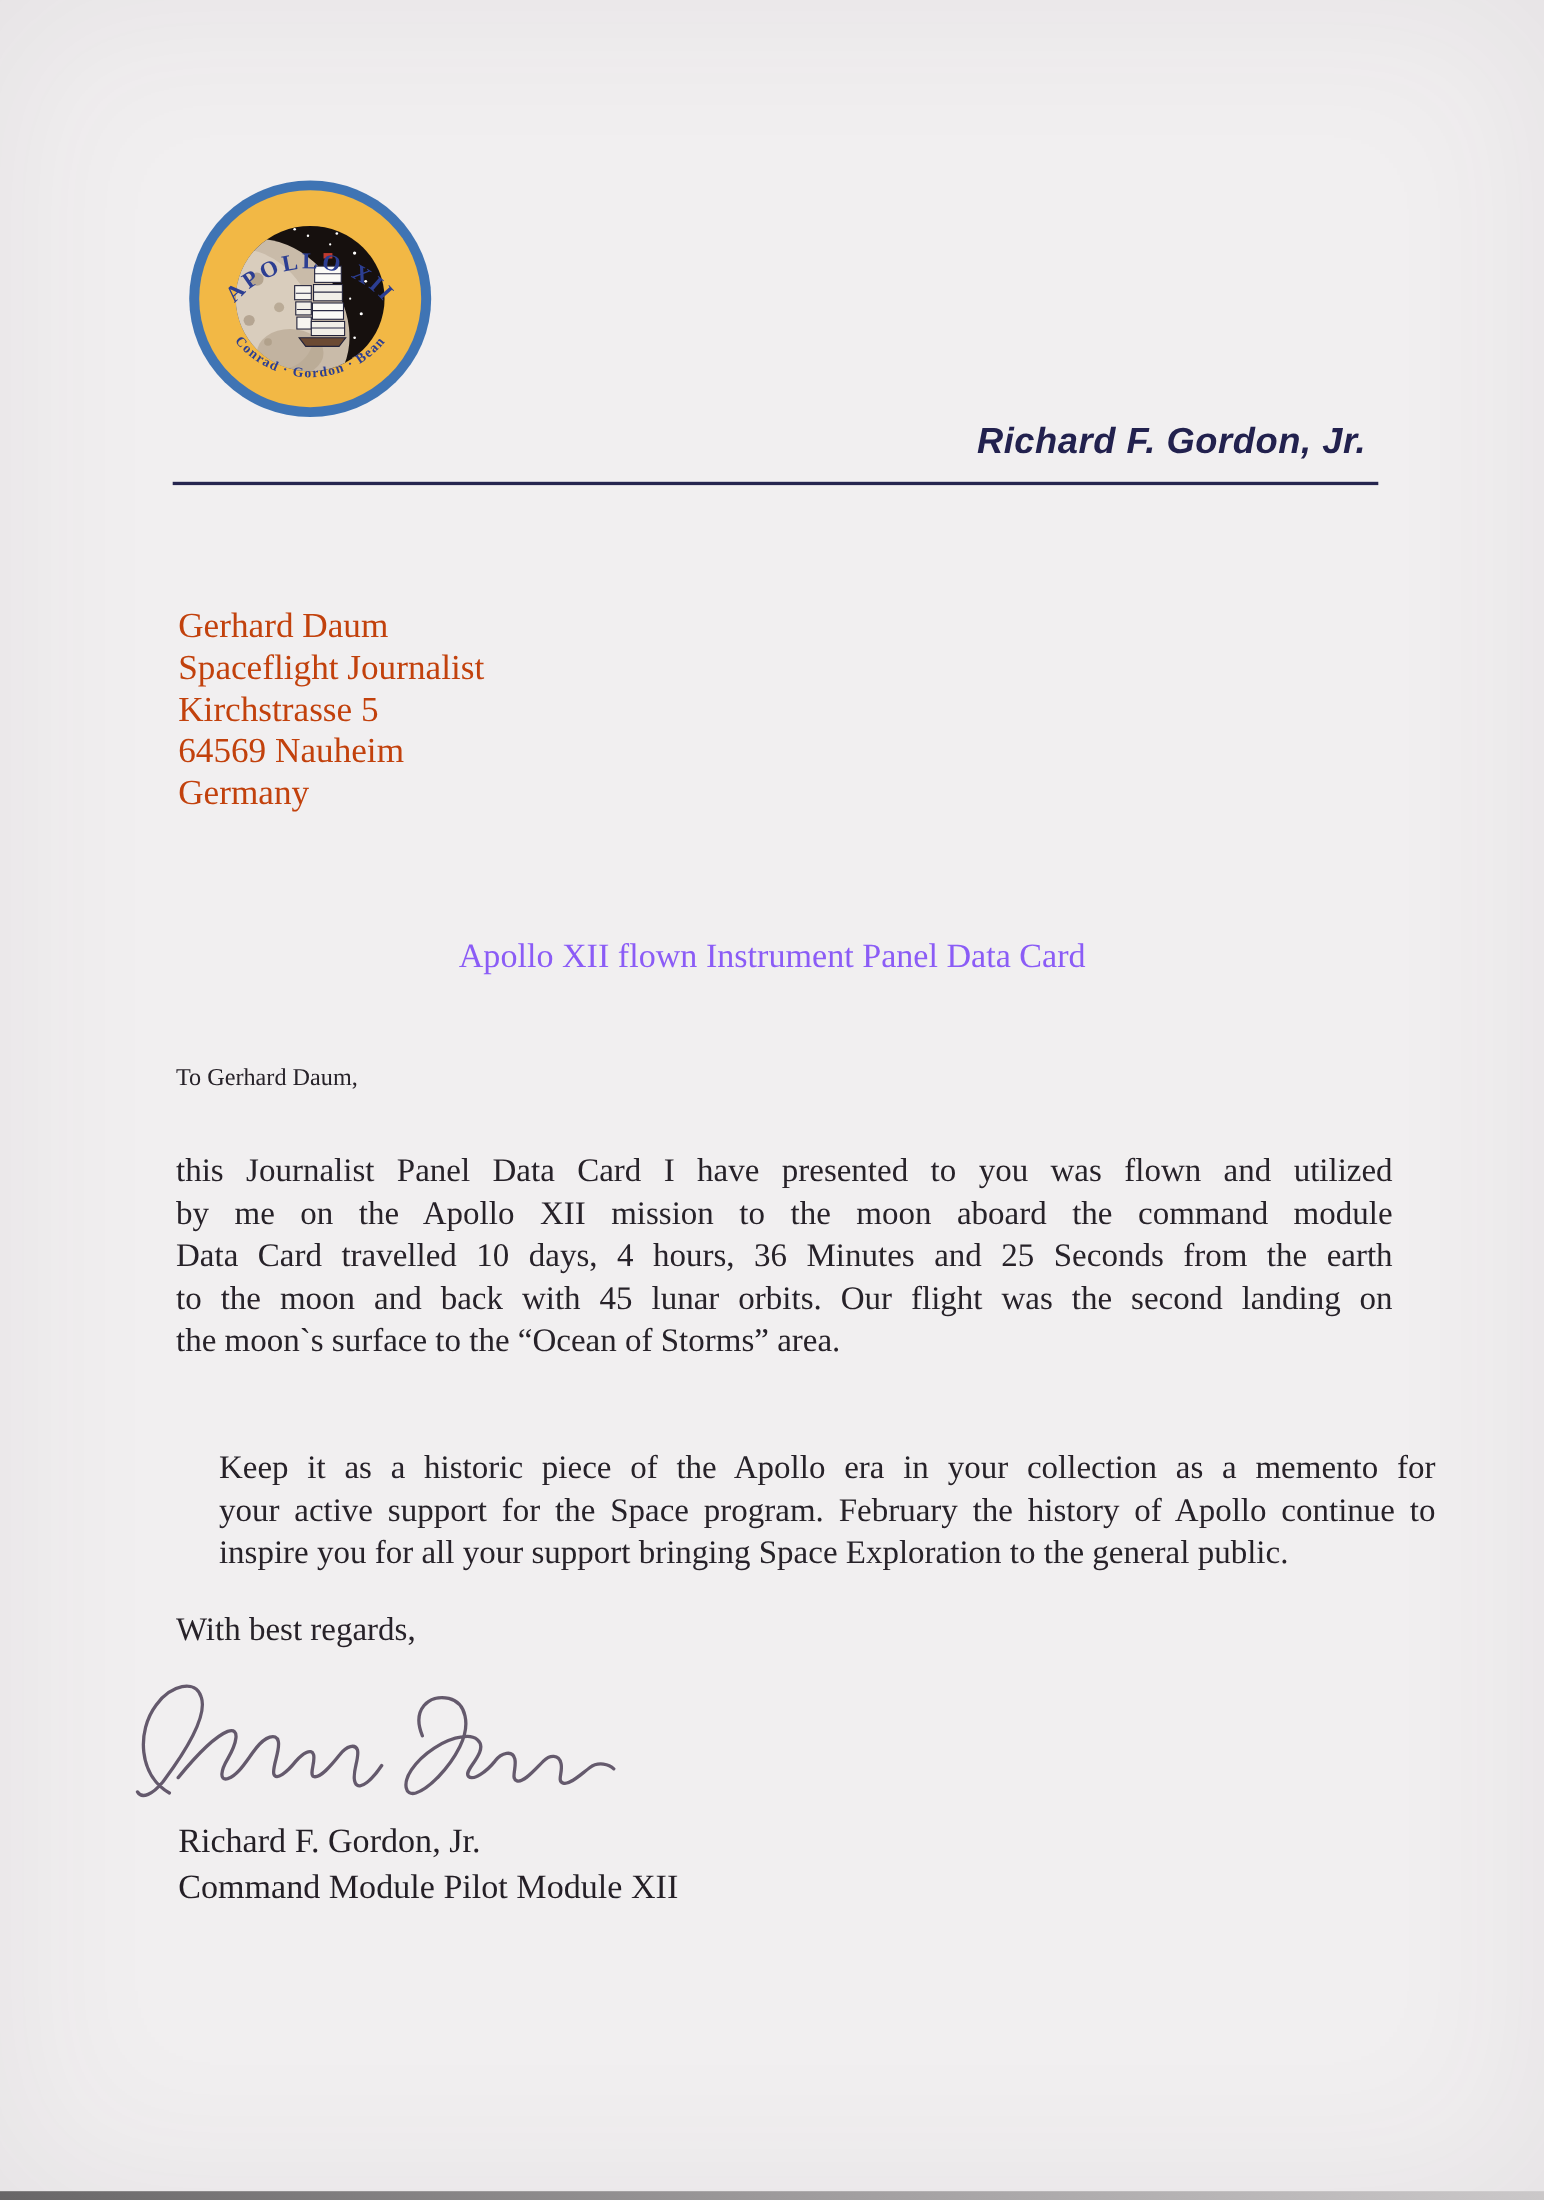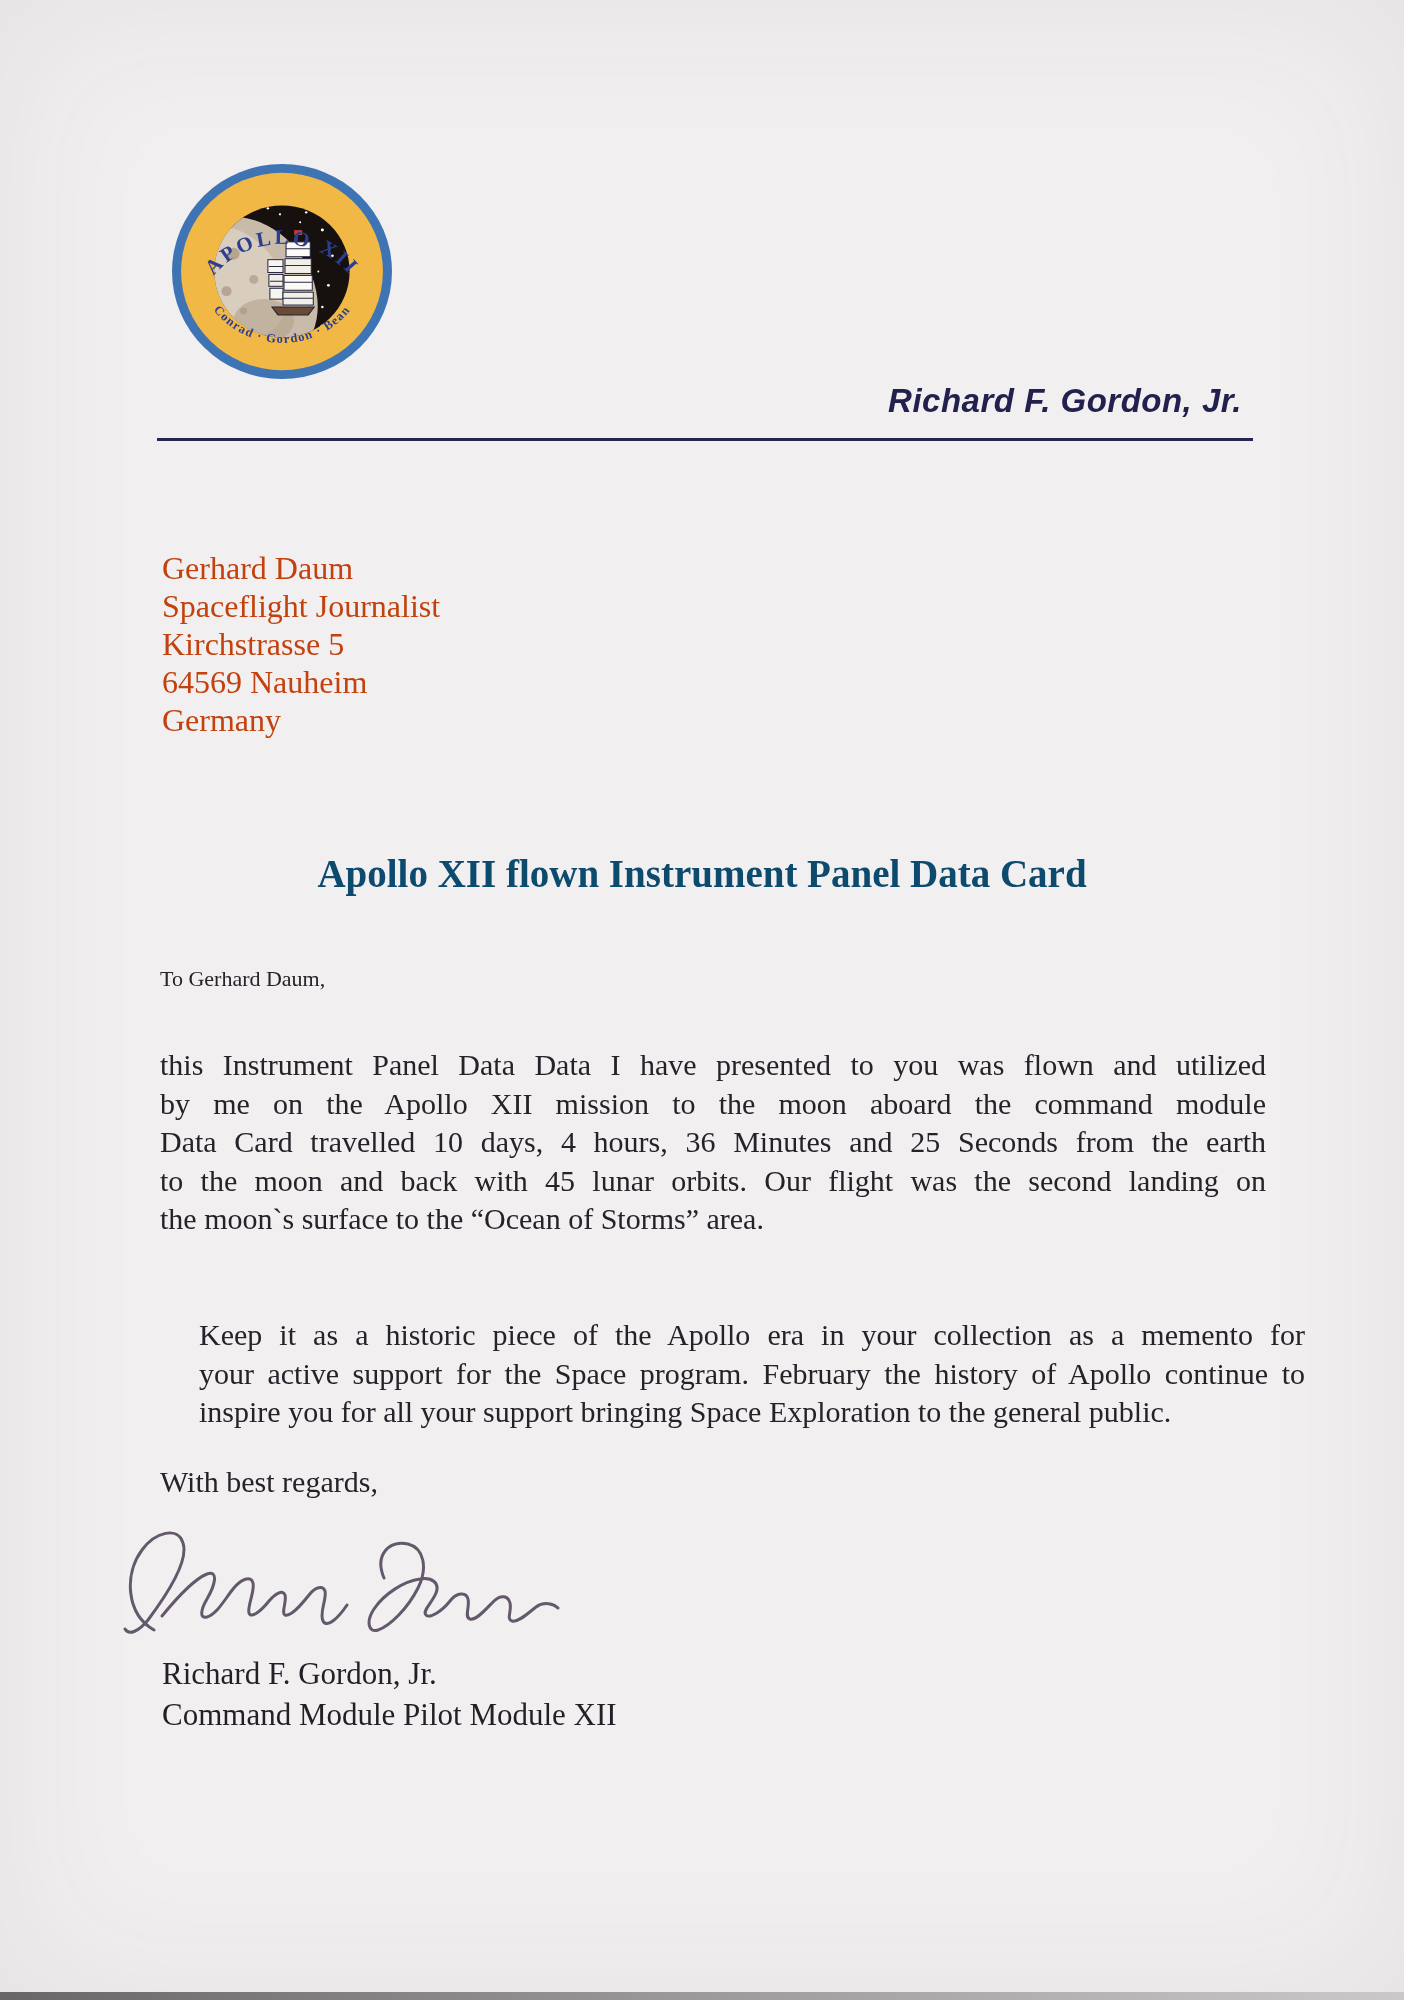--- a/index.html
+++ b/index.html
@@ -17,21 +17,21 @@
     font-weight:bold; font-style:italic; font-size:33px; letter-spacing:.5px;
     color:#22214e;
   }
   .rule{position:absolute; left:157px; top:438px; width:1096px; height:3px; background:#26254f;}
   .recipient{
     position:absolute; left:162px; top:549px;
     font-size:32px; line-height:38px; color:#c2410c;
   }
   .subject{
     position:absolute; left:0; top:851px; width:100%;
-    text-align:center; font-weight:bold; font-size:39px; color:#0c4a6e;
+    text-align:center; font-weight:normal; font-size:31px; color:#8b5cf6;
   }
   .salutation{position:absolute; left:160px; top:966px; font-size:22px;}
   .para{position:absolute; left:160px; width:1106px; font-size:30px; line-height:38.5px;}
   .para1{top:1046px;}
   .para2{top:1316px;margin-left:39px;}
   .pline{text-align:justify; text-align-last:justify;}
   .pline.last{text-align-last:left;}
   .valediction{position:absolute; left:160px; top:1465px; font-size:30px;}
   .signature{position:absolute; left:118px; top:1516px; width:445px; height:135px;}
   .closing{position:absolute; left:162px; top:1653px; font-size:31px; line-height:41px; color:#241f26;}
@@ -120,21 +120,21 @@
     <div>Kirchstrasse 5</div>
     <div>64569 Nauheim</div>
     <div>Germany</div>
   </div>
 
   <div class="subject">Apollo XII flown Instrument Panel Data Card</div>
 
   <div class="salutation">To Gerhard Daum,</div>
 
   <div class="para para1">
-    <div class="pline">this Instrument Panel Data Data I have presented to you was flown and utilized</div>
+    <div class="pline">this Journalist Panel Data Card I have presented to you was flown and utilized</div>
     <div class="pline">by me on the Apollo XII mission to the moon aboard the command module</div>
     <div class="pline">Data Card travelled 10 days, 4 hours, 36 Minutes and 25 Seconds from the earth</div>
     <div class="pline">to the moon and back with 45 lunar orbits. Our flight was the second landing on</div>
     <div class="pline last">the moon`s surface to the “Ocean of Storms” area.</div>
   </div>
 
   <div class="para para2">
     <div class="pline">Keep it as a historic piece of the Apollo era in your collection as a memento for</div>
     <div class="pline">your active support for the Space program. February the history of Apollo continue to</div>
     <div class="pline last">inspire you for all your support bringing Space Exploration to the general public.</div>

